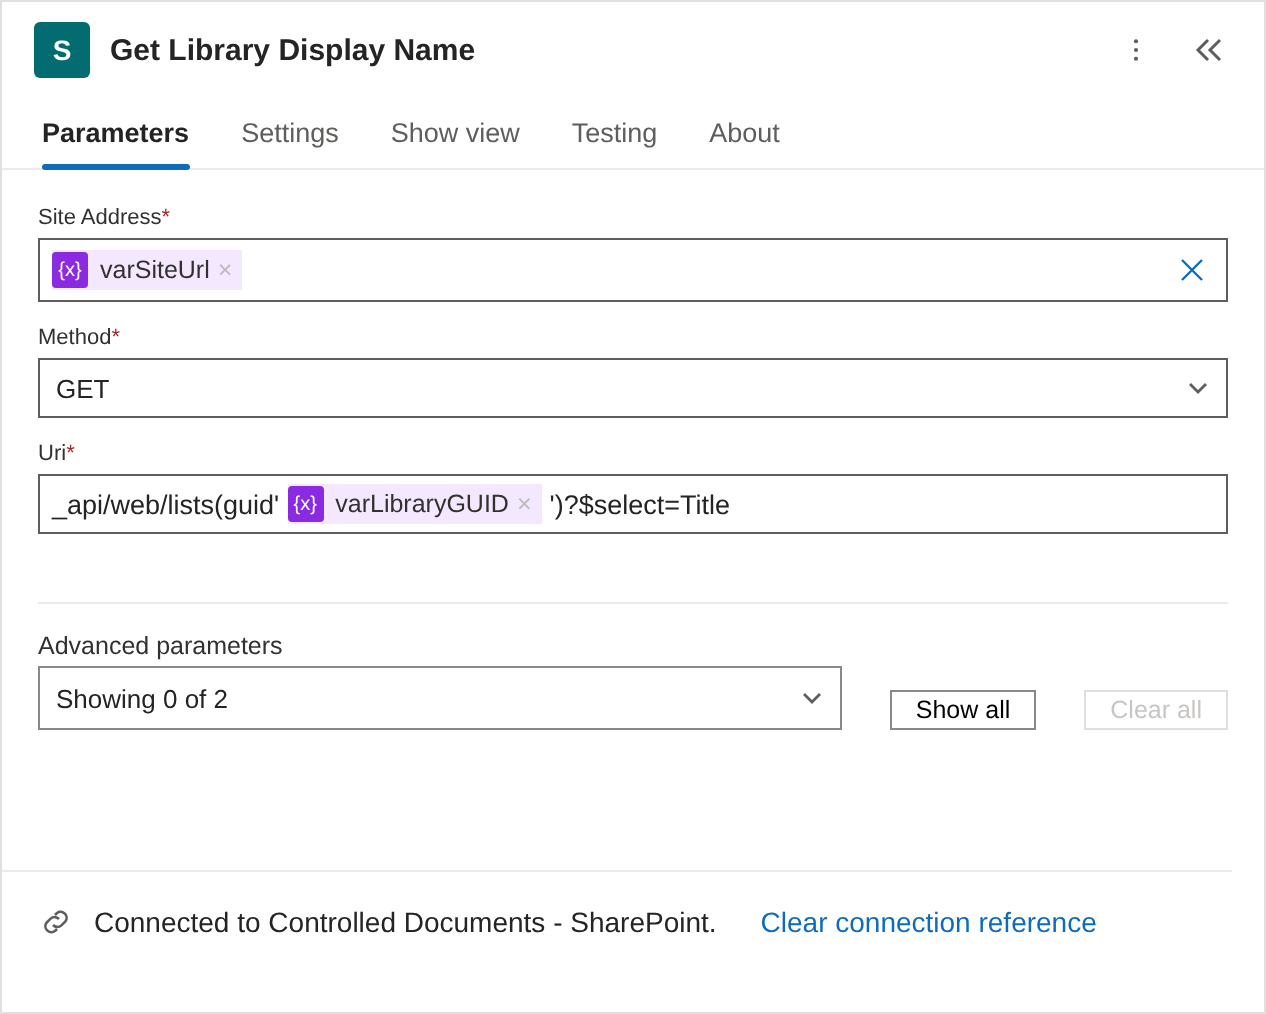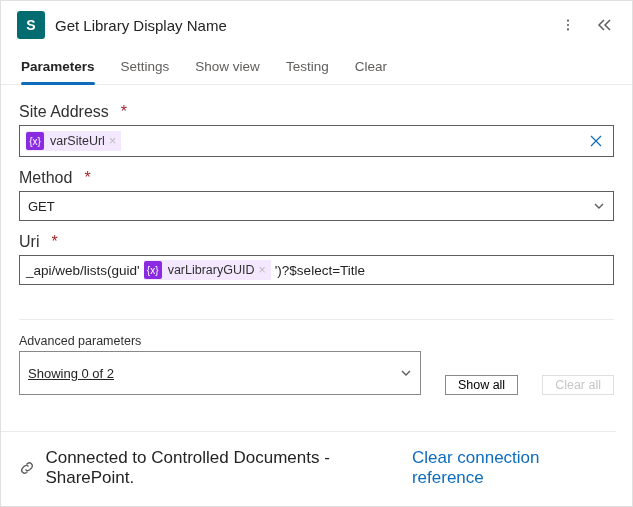--- a/index.html
+++ b/index.html
@@ -20,21 +20,21 @@
     padding: 10px 16px 8px 16px;
     gap: 10px;
   }
   .app-icon {
     width: 28px; height: 28px;
     background: #036c70;
     border-radius: 3px;
     display: flex; align-items: center; justify-content: center;
     color: #fff; font-weight: 600; font-size: 14px;
   }
-  .title { font-size: 15px; font-weight: 400; flex: 1; }
+  .title { font-size: 15px; font-weight: 700; flex: 1; }
   .header-actions { display: flex; gap: 12px; align-items: center; }
   .icon-btn {
     width: 24px; height: 24px;
     display: flex; align-items: center; justify-content: center;
     cursor: pointer; color: #605e5c;
   }
   svg { display: block; }
 
   .tabs {
     display: flex;
@@ -60,24 +60,24 @@
     height: 3px;
     background: #0f6cbd;
     border-radius: 2px;
   }
 
   .form-area {
     padding: 18px 18px 4px 18px;
   }
   .field { margin-bottom: 12px; }
   .label {
-    font-size: 16px;
+    font-size: 11px;
     color: #323130;
     margin-bottom: 4px;
-    display: flex; align-items: center; gap: 12px;
+    display: flex; align-items: center; gap: 0;
   }
   .req { color: #a4262c; }
   .control {
     border: 1px solid #605e5c;
     min-height: 30px;
     display: flex;
     align-items: center;
     padding: 2px 6px;
     font-size: 13px;
     gap: 4px;
@@ -121,48 +121,47 @@
   .adv-row {
     padding: 0 18px;
     display: flex;
     align-items: flex-end;
     gap: 24px;
   }
   .adv-left { flex: 1; }
   .adv-label { font-size: 12.5px; color: #323130; margin-bottom: 3px; }
   .adv-select {
     border: 1px solid #8a8886;
-    height: 44px;
+    height: 32px;
     display: flex; align-items: center; justify-content: space-between;
     padding: 0 8px; cursor: pointer;
     font-size: 13px;
-    text-decoration: underline;
   }
   .btn {
     height: 20px;
     padding: 0 12px;
     border: 1px solid #8a8886;
     background: #fff;
     font-size: 12.5px;
     cursor: pointer;
     display: flex; align-items: center;
   }
   .btn.disabled {
     color: #c8c6c4;
     border-color: #e1dfdd;
     cursor: default;
   }
 
   .footer {
     position: absolute;
     left: 0; right: 16px; bottom: 0;
     border-top: 1px solid #edebe9;
-    padding: 16px 18px 18px 18px;
+    padding: 16px 18px 36px 18px;
     display: flex; align-items: center; gap: 10px;
-    font-size: 17px;
+    font-size: 14px;
   }
   .link-icon {
     width: 18px; height: 18px; color: #605e5c;
     display: flex; align-items: center; justify-content: center;
   }
   .change-link { color: #0f6cbd; cursor: pointer; margin-left: 12px; }
   .chev { color: #605e5c; }
 </style>
 </head>
 <body>
@@ -185,21 +184,21 @@
         </svg>
     </div>
   </div>
 </div>
 
 <div class="tabs">
   <div class="tab active">Parameters</div>
   <div class="tab">Settings</div>
   <div class="tab">Show view</div>
   <div class="tab">Testing</div>
-  <div class="tab">Clear</div>
+  <div class="tab">About</div>
 </div>
 
 <div class="form-area">
 
   <div class="field">
     <div class="label">
       <span>Site Address</span>
       <span class="req">*</span>
     </div>
     <div class="control input">

